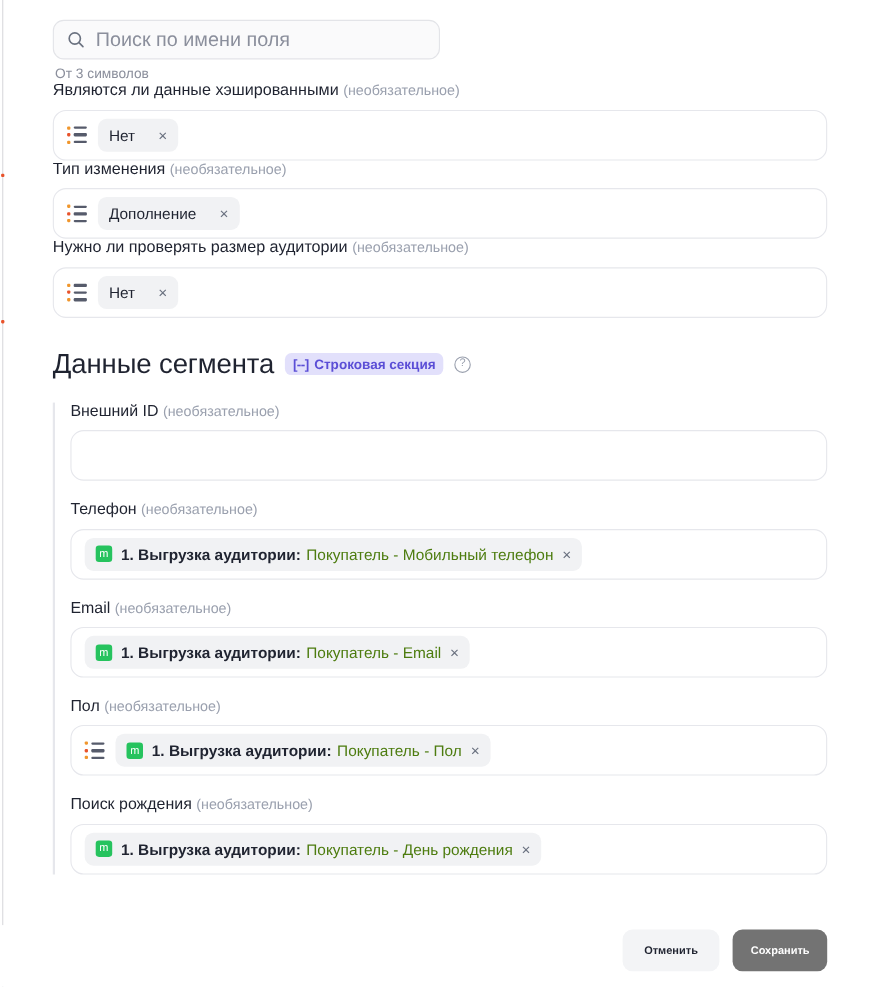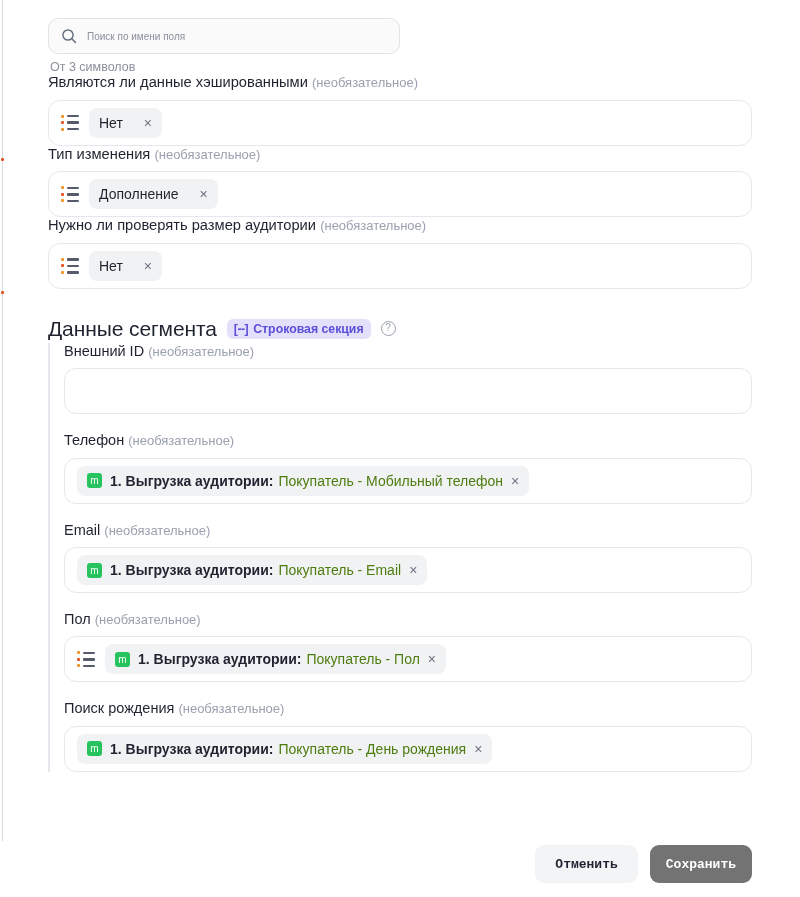--- a/index.html
+++ b/index.html
@@ -44,21 +44,21 @@
     display: flex; align-items: center;
     width: 352px; height: 36px;
     border: 1px solid #e3e4e8;
     border-radius: 10px;
     background: #fafafb;
     padding: 0 12px;
   }
   .search-box .mag { flex: 0 0 auto; margin-right: 10px; display:flex; }
   .search-input {
     border: none; outline: none; background: transparent;
-    font-family: inherit; font-size: 10px; color: #1f2330;
+    font-family: inherit; font-size: 18px; color: #1f2330;
     width: 100%; height: 100%;
     padding: 0;
   }
   .search-input::placeholder { color: #8b8f9c; }
   .search-hint {
     margin: 6px 0 0 2px;
     font-size: 12.5px;
     color: #8b8f9c;
   }
 
@@ -142,21 +142,21 @@
   .chip .src-prefix { font-weight: bold; color: #1f2330; white-space: nowrap; }
   .chip .src-rest { color: #4d7c0f; white-space: nowrap; }
   .chip .src-text { display: inline-flex; gap: 5px; align-items: flex-start; white-space: nowrap; }
 
   
   .section { margin-top: 28px; }
   .section-head {
     display: flex; align-items: center; gap: 10px;
   }
   .section-title {
-    font-size: 21px;
+    font-size: 25px;
     color: #1f2330;
     letter-spacing: -0.1px;
   }
   .section-badge {
     display: inline-flex; align-items: center; gap: 5px;
     background: #e2e0fb;
     color: #5b4ed6;
     border-radius: 6px;
     height: 20px;
     padding: 0 7px;
@@ -170,21 +170,21 @@
     border: 1.3px solid #9aa0ae;
     color: #9aa0ae;
     font-size: 10px;
     line-height: 12.5px;
     text-align: center;
     cursor: pointer;
   }
 
   .section-body {
     position: relative;
-    margin-top: 2px;
+    margin-top: 20px;
     padding-left: 16px;
   }
   .section-guide {
     position: absolute;
     left: 0; top: 0; bottom: 0;
     width: 1.5px;
     background: #e6e7ec;
   }
   .section-body .field:first-child { margin-top: 0; }
   .section-body .field { margin-top: 18px; }
@@ -197,22 +197,22 @@
     height: 56px;
     background: #ffffff;
     display: flex; align-items: center; justify-content: flex-end;
     gap: 12px;
     padding: 0 48px 10px 0;
   }
   .btn {
     height: 38px;
     border-radius: 9px;
     border: none;
-    font-family: Liberation Mono, monospace;
-    font-size: 13px;
+    font-family: Liberation Sans, sans-serif;
+    font-size: 10px;
     font-weight: bold;
     cursor: pointer;
     padding: 0 20px;
   }
   .btn-cancel { background: #f3f4f6; color: #1f2330; }
   .btn-save { background: #737373; color: #ffffff; padding: 0 16px; }
 </style>
 </head>
 <body>
 

